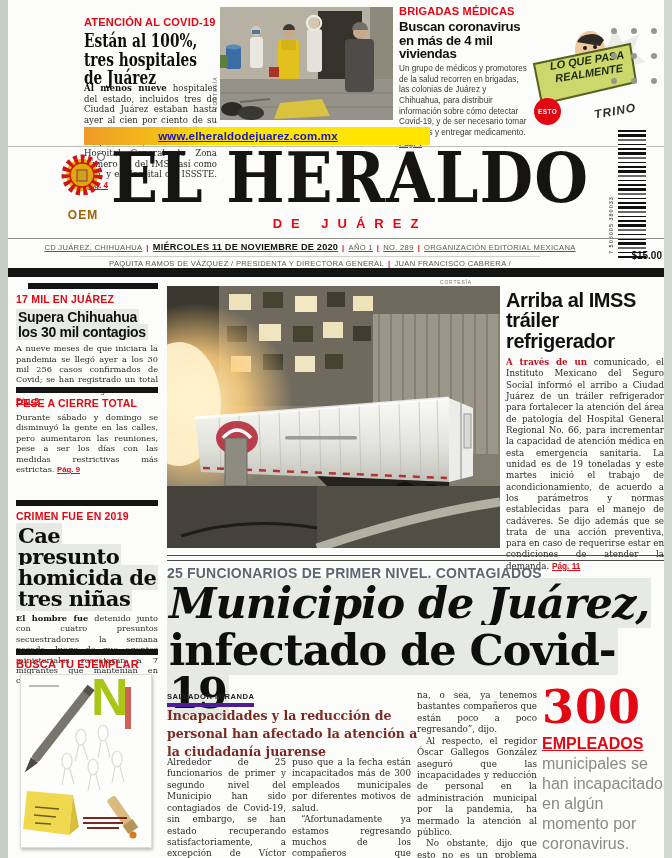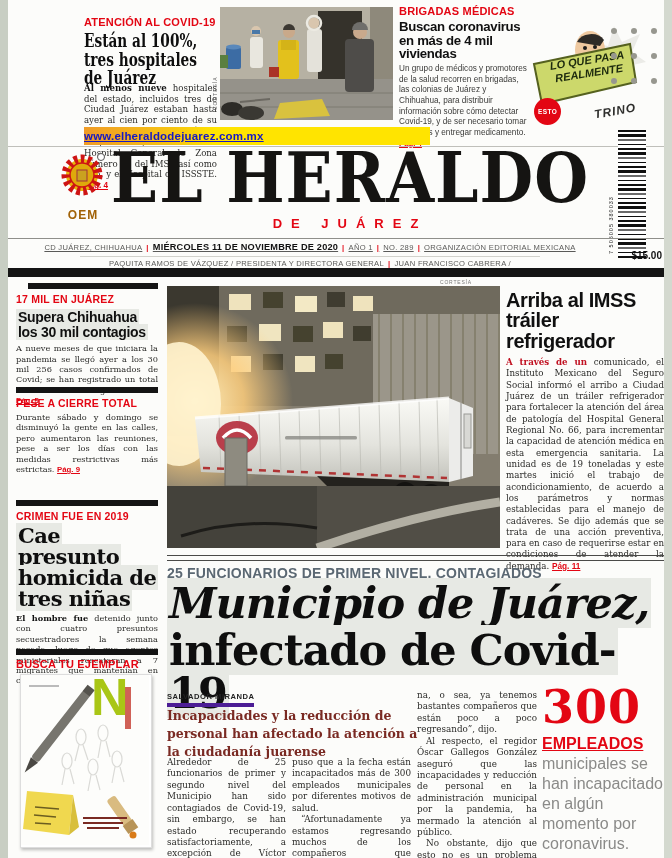--- a/index.html
+++ b/index.html
@@ -14,21 +14,21 @@
   .bt{font-family:"DejaVu Serif","Liberation Serif",serif;color:#2b2b29;text-align:justify;}
   .lead{font-weight:bold;color:#111;}
   .leadred{font-weight:bold;color:#c01020;}
   .pref{color:#e30613;font-weight:bold;text-decoration:underline;font-family:"Liberation Sans",sans-serif;font-size:.95em;white-space:nowrap;}
   .hl{background:#e7e9e4;box-decoration-break:clone;-webkit-box-decoration-break:clone;padding:0 2px;}
   .bar{background:#141414;}
   .condense{transform:scaleX(.72);transform-origin:0 0;}
   .dotgrid{display:grid;grid-template-columns:repeat(3,20px);grid-auto-rows:25px;}
   .dotgrid span{width:6px;height:6px;border-radius:50%;background:#97978f;}
   .urlbar{background:linear-gradient(to right,#ef9b28 0%,#f6c512 26%,#ffe400 38%,#ffe400 100%);
-          height:18px;display:flex;align-items:center;justify-content:flex-start;padding-right:18px;box-sizing:border-box;}
+          height:18px;display:flex;align-items:center;justify-content:center;padding-right:18px;box-sizing:border-box;}
   .urlbar a{font-size:11.5px;font-weight:bold;color:#1518c4;text-decoration:underline;letter-spacing:.2px;}
   .mast-title{font-family:"DejaVu Serif","Liberation Serif",serif;font-weight:bold;color:#151412;
               font-size:60px;line-height:1;display:inline-block;transform:scale(1.03,1.14);letter-spacing:1px;}
   .mast-sub{font-size:13px;font-weight:bold;color:#e30613;letter-spacing:9px;margin-top:8px;}
   .dl{font-size:7.6px;color:#5a5a58;letter-spacing:.3px;}
   .dl b.date{color:#111;font-size:9.2px;letter-spacing:.2px;}
   .dl .sep{color:#e30613;font-weight:bold;padding:0 4px;}
   .colp p{margin:0;}
   .colp p.ind{text-indent:9px;}
   .barcode{background:repeating-linear-gradient(to bottom,#101010 0 2px,#fff 2px 4px,#101010 4px 7px,#fff 7px 9px,#6a6a6a 9px 11px,#fff 11px 14px,#101010 14px 15px,#fff 15px 18px);}

